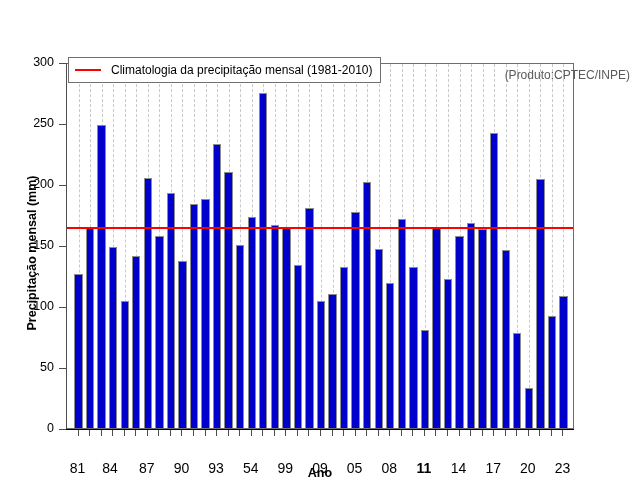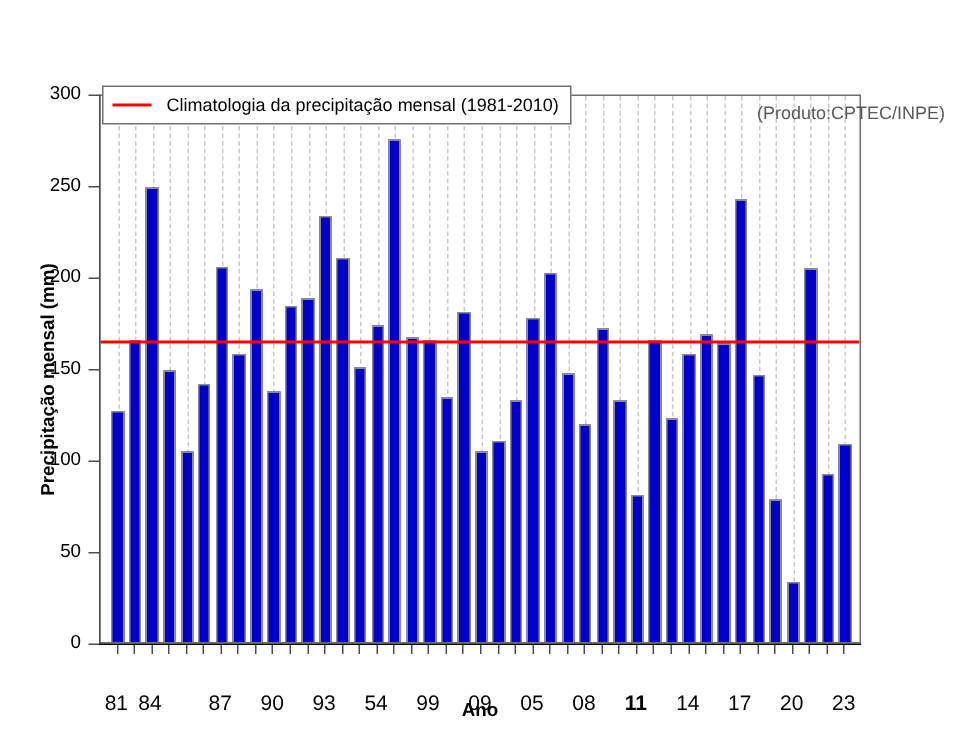--- a/index.html
+++ b/index.html
@@ -300,21 +300,21 @@
       <div class="ylabel" style="top: 63px;">300</div>
     </div>
 
   <div id="x-axis-line"></div>
   <div id="x-axis-layer">
       <div class="xtick" style="left: 77.55px;"></div>
       <div class="xlabel" style="left: 77.55px;">81</div>
       <div class="xtick" style="left: 89.09px;"></div>
       <div class="xtick" style="left: 100.64px;"></div>
       <div class="xtick" style="left: 112.18px;"></div>
-      <div class="xlabel" style="left: 100px;">84</div>
+      <div class="xlabel" style="left: 110px;">84</div>
       <div class="xtick" style="left: 123.73px;"></div>
       <div class="xtick" style="left: 135.27px;"></div>
       <div class="xtick" style="left: 146.82px;"></div>
       <div class="xlabel" style="left: 146.82px;">87</div>
       <div class="xtick" style="left: 158.36px;"></div>
       <div class="xtick" style="left: 169.91px;"></div>
       <div class="xtick" style="left: 181.45px;"></div>
       <div class="xlabel" style="left: 181.45px;">90</div>
       <div class="xtick" style="left: 193px;"></div>
       <div class="xtick" style="left: 204.55px;"></div>

